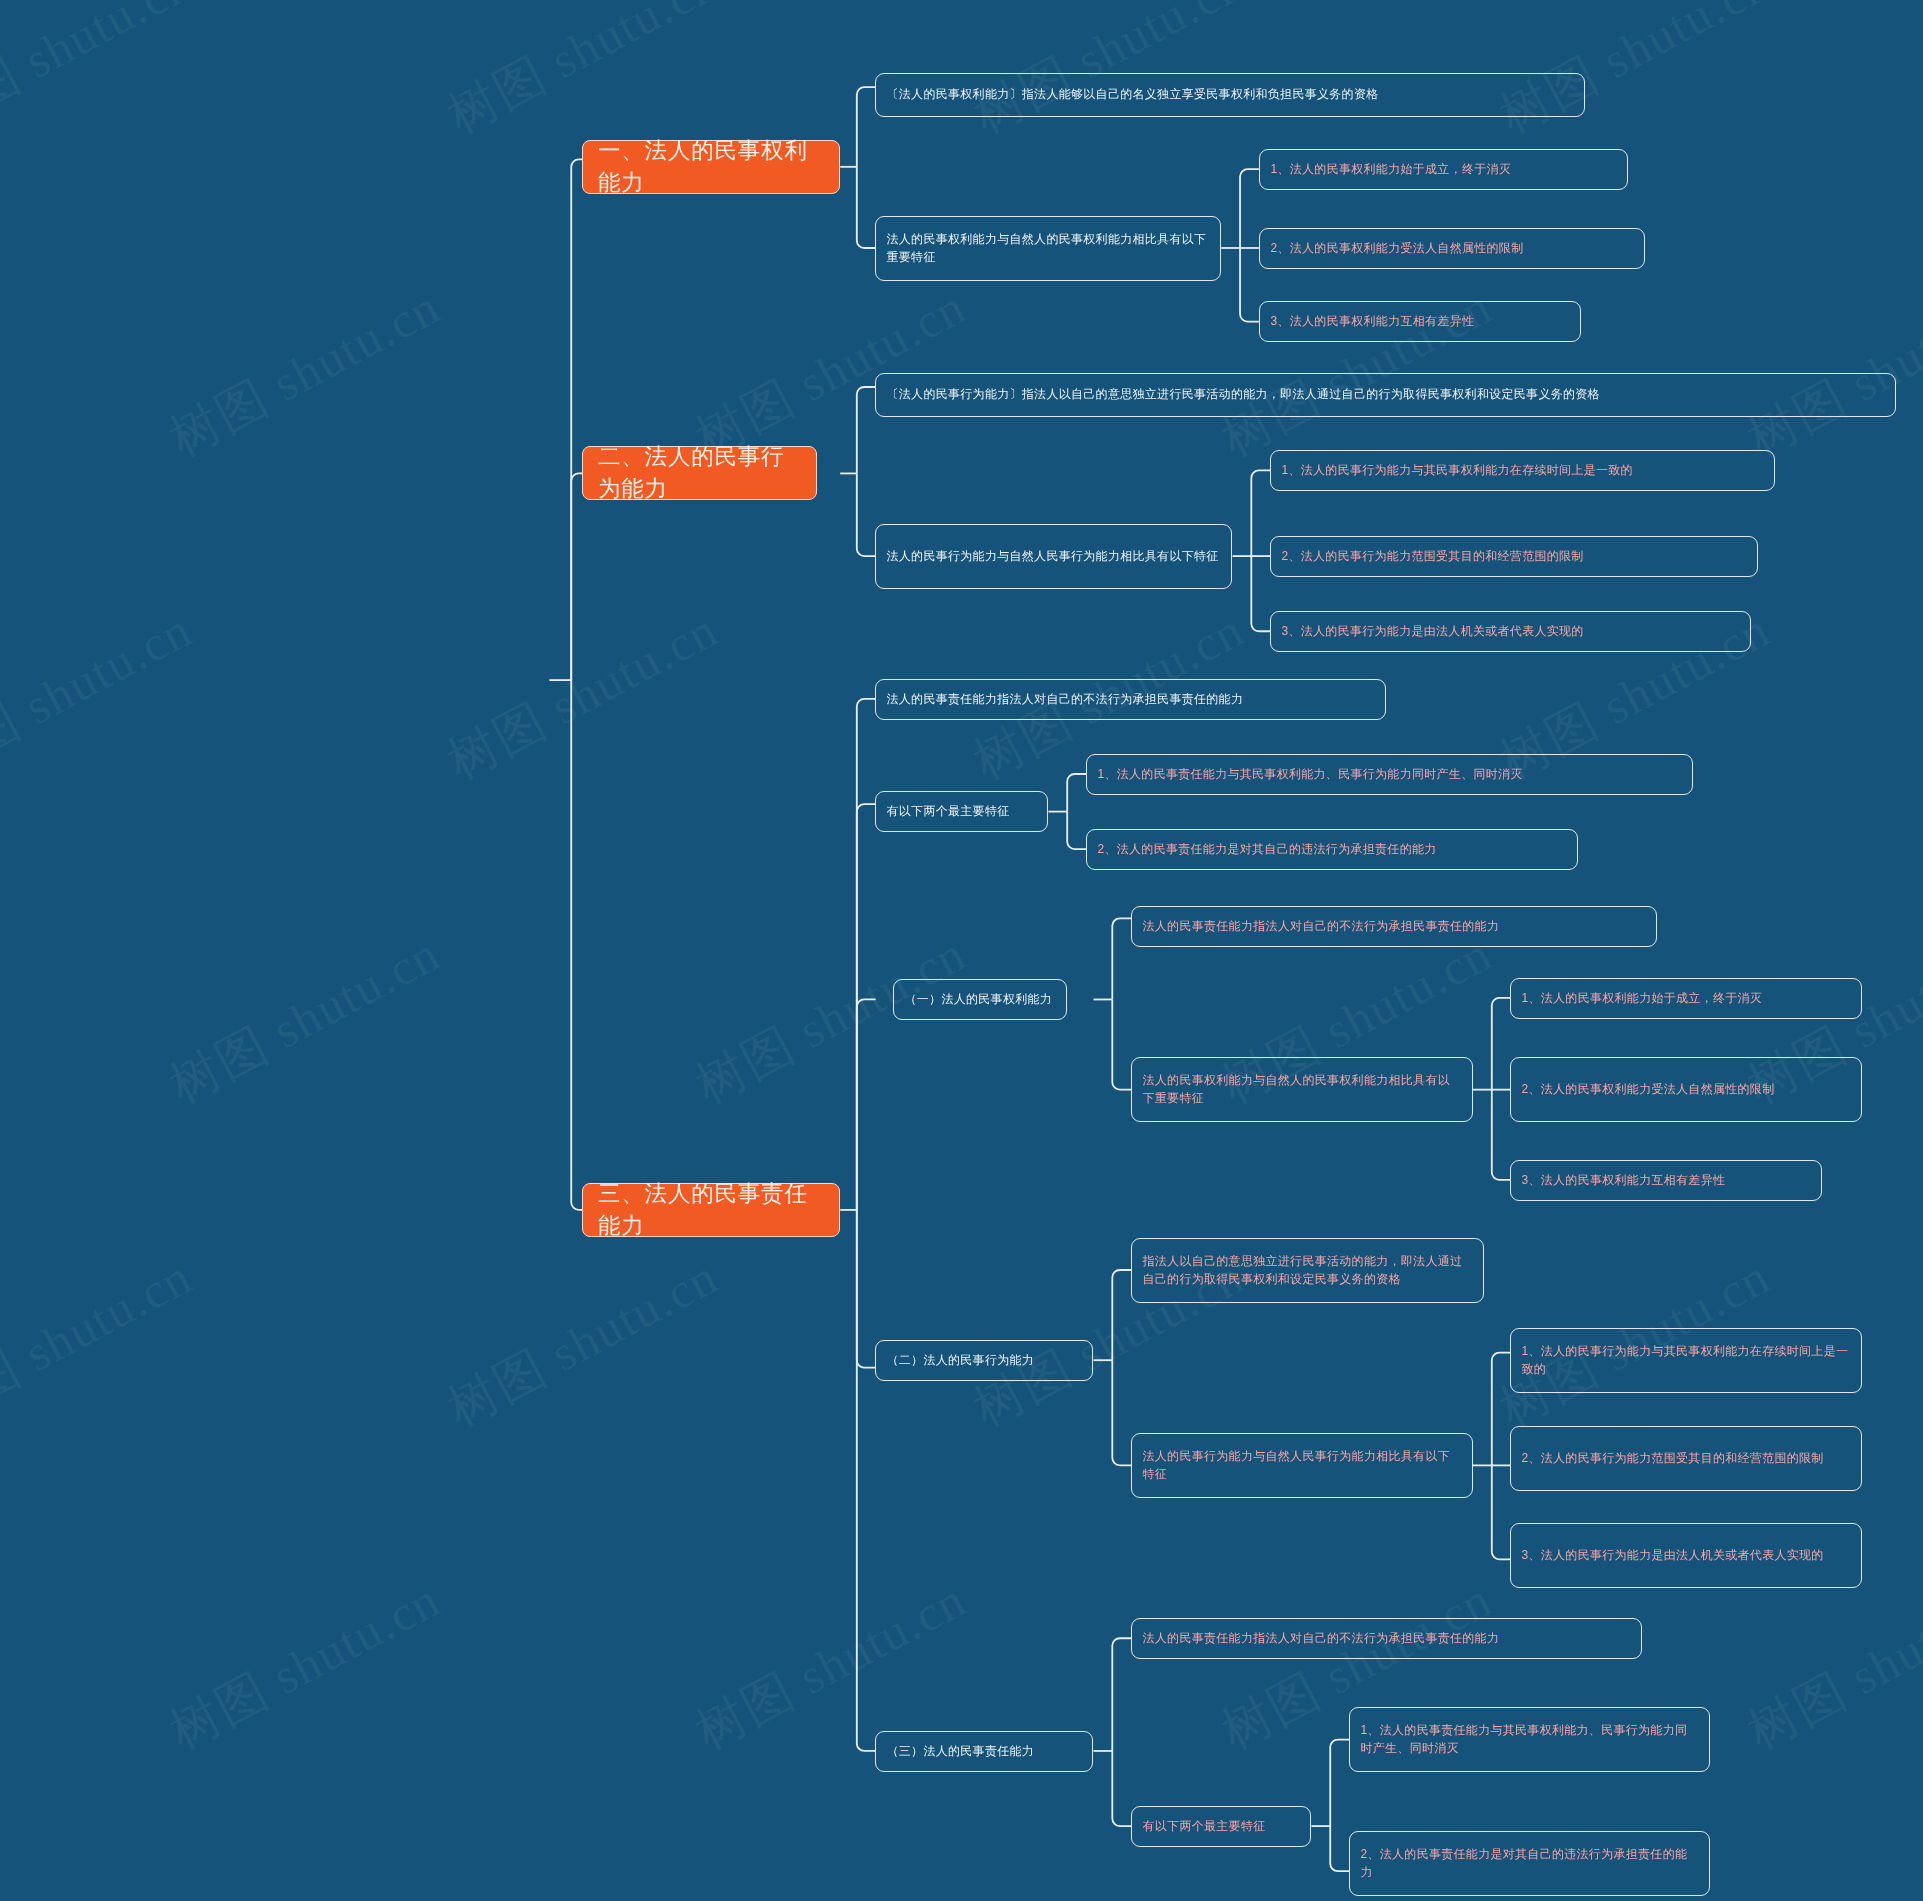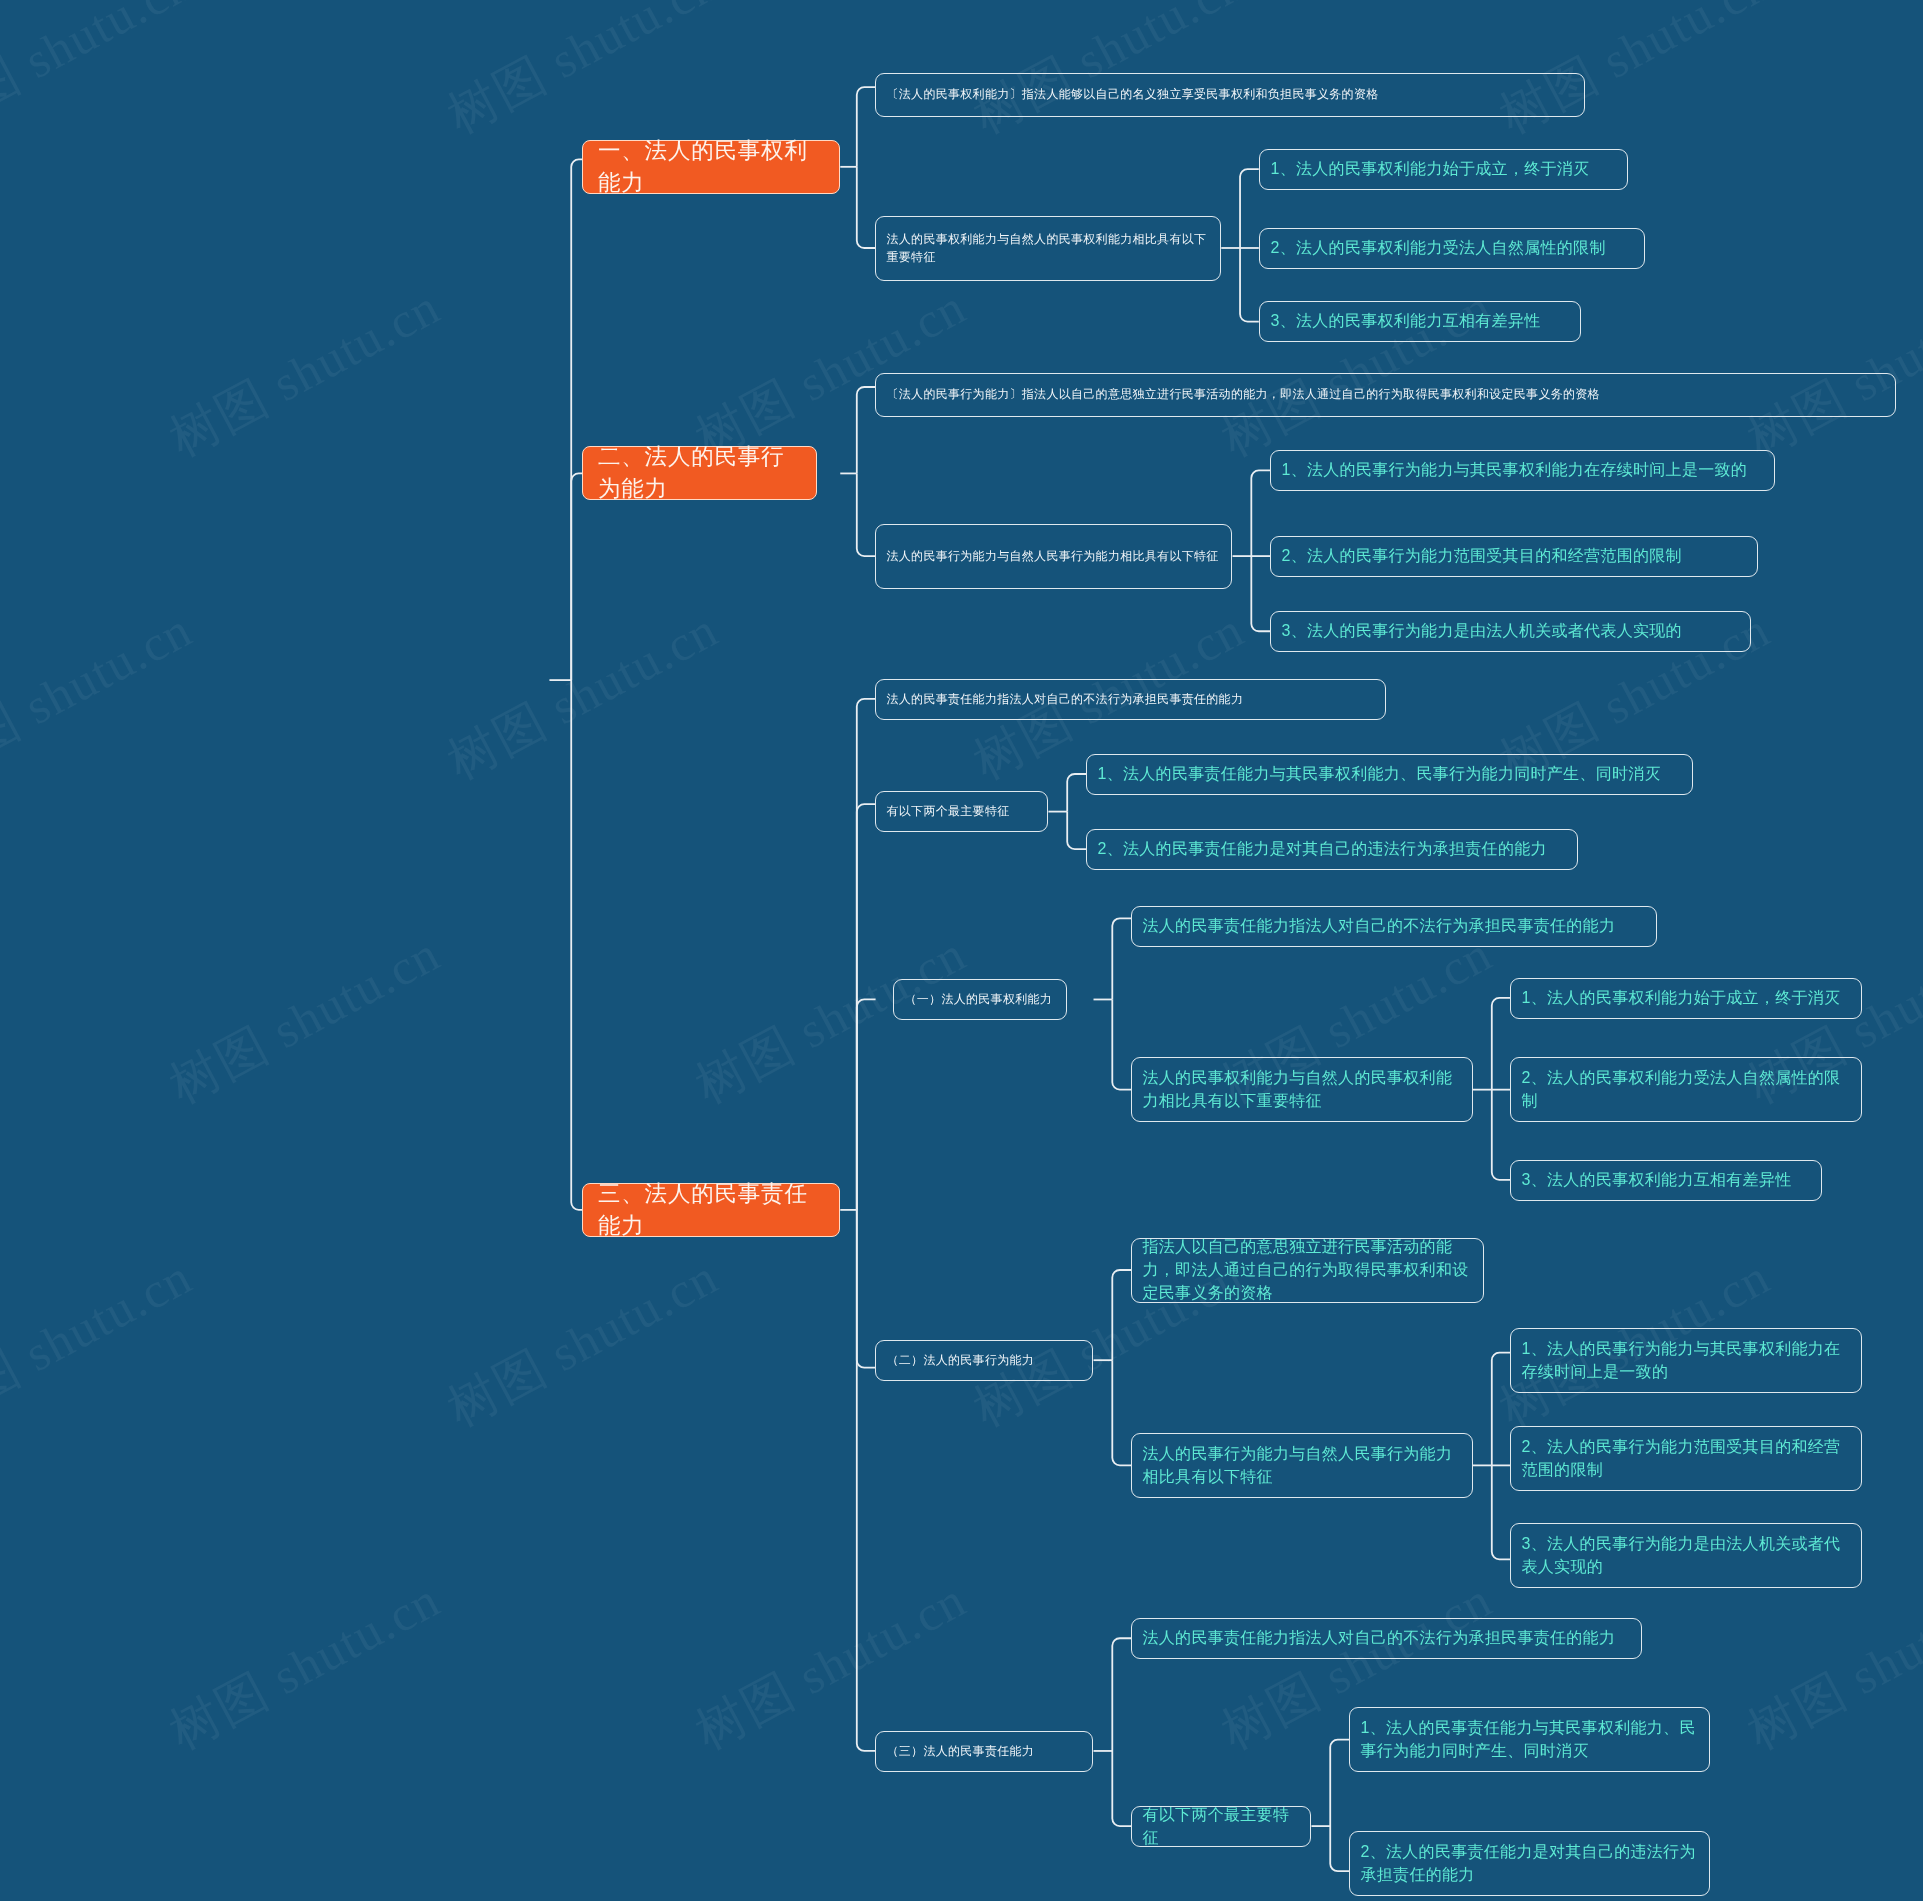--- a/index.html
+++ b/index.html
@@ -83,24 +83,24 @@
     color: #f2f6f9;
     border: 1.5px solid #dfe8ee;
     border-radius: 9px;
     font-size: 12px;
     padding: 6.8px 10.5px;
     letter-spacing: 0.3px;
   }
 
   .node.leaf {
     background: transparent;
-    color: #5eead4;
+    color: #fca5a5;
     border: 1.5px solid #dfe8ee;
     border-radius: 9px;
-    font-size: 16px;
+    font-size: 12px;
     padding: 6.8px 10.5px;
     letter-spacing: 0.3px;
   }
 </style>
 </head>
 <body>
 
 <div id="stage">
 
   <div id="watermarks">

